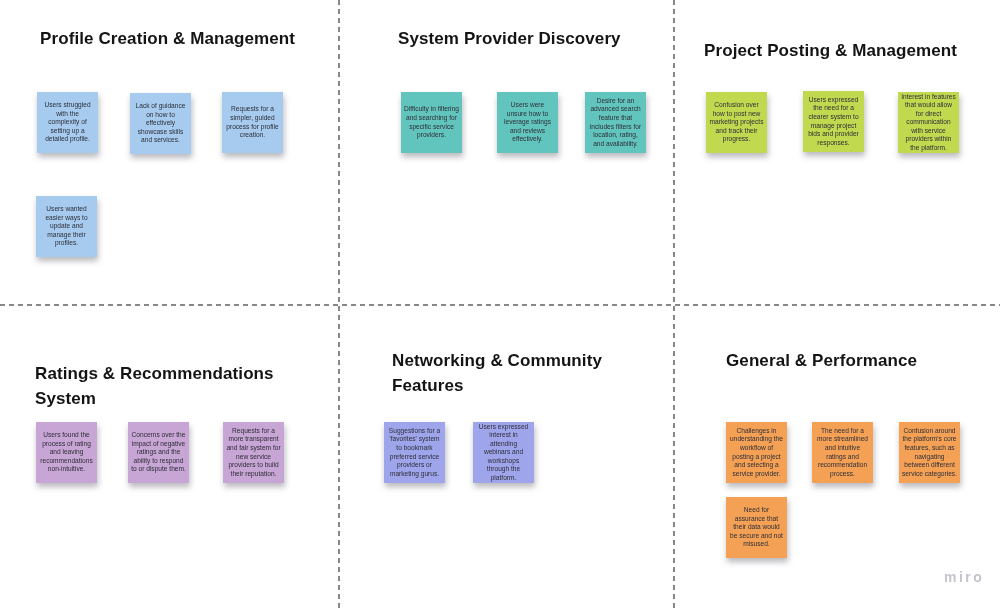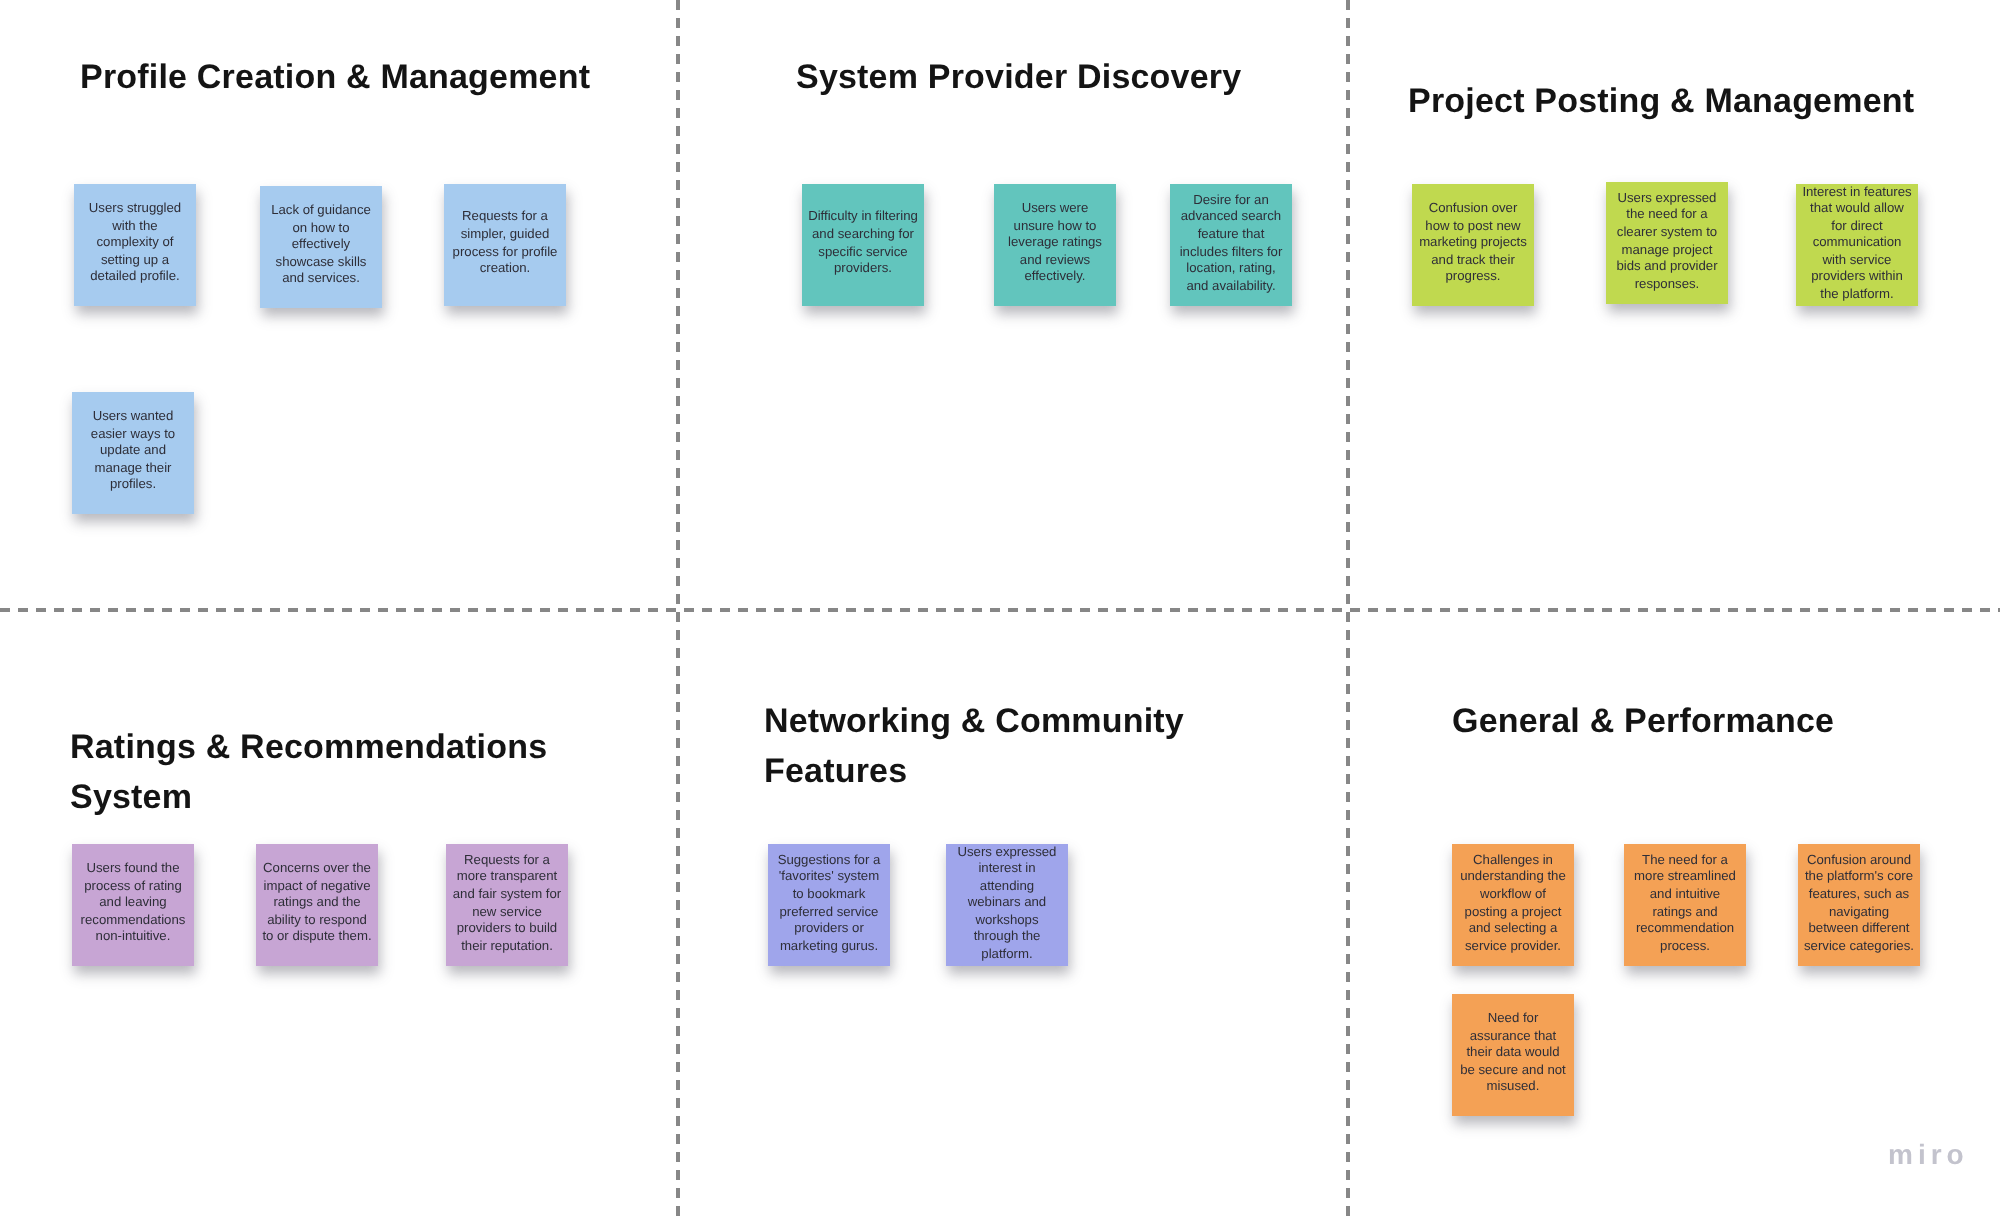--- a/index.html
+++ b/index.html
@@ -106,21 +106,21 @@
     <div class="note" style="left: 128px; top: 422px; background: rgb(199, 165, 212);">
       <span class="note-text">Concerns over the impact of negative ratings and the ability to respond to or dispute them.</span>
     </div>
     <div class="note" style="left: 223px; top: 422px; background: rgb(199, 165, 212);">
       <span class="note-text">Requests for a more transparent and fair system for new service providers to build their reputation.</span>
     </div>
   </section>
 
   
   <section class="zone">
-    <h2 class="zone-title" style="left:382px;top:349px;width:250px;">Networking &amp; Community Features</h2>
+    <h2 class="zone-title" style="left:392px;top:349px;width:250px;">Networking &amp; Community Features</h2>
     <div class="note" style="left: 384px; top: 422px; background: rgb(159, 165, 235);">
       <span class="note-text">Suggestions for a 'favorites' system to bookmark preferred service providers or marketing gurus.</span>
     </div>
     <div class="note" style="left: 473px; top: 422px; background: rgb(159, 165, 235);">
       <span class="note-text">Users expressed interest in attending webinars and workshops through the platform.</span>
     </div>
   </section>
 
   
   <section class="zone">

